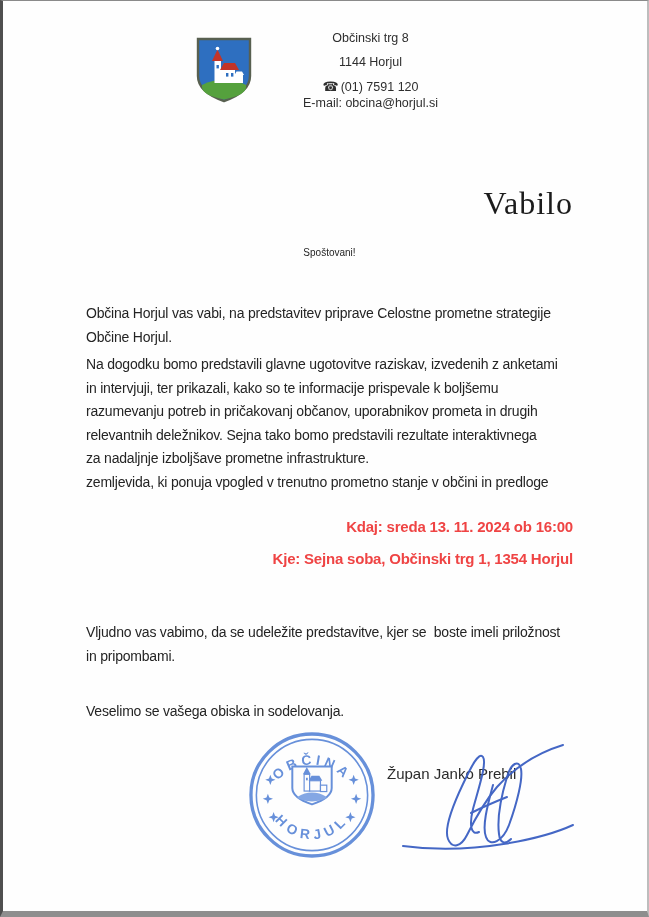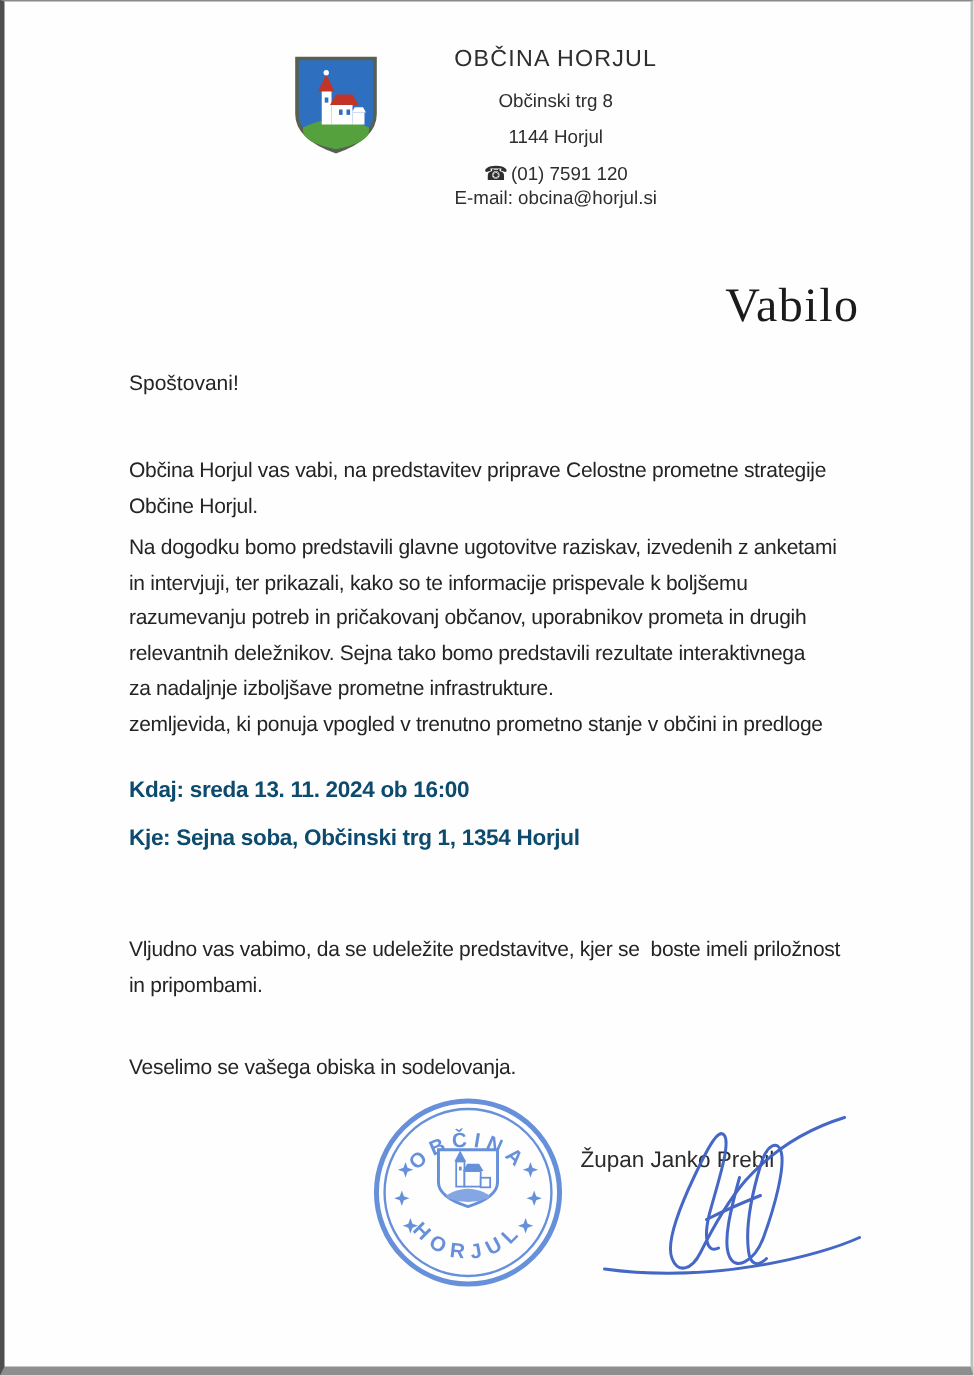--- a/index.html
+++ b/index.html
@@ -19,26 +19,26 @@
   .lh-text{left:210px;top:30px;width:315px;text-align:center;color:#2e2e2e;}
   .lh-name{font-size:15.5px;letter-spacing:.8px;margin-bottom:11px;}
   .lh-line{font-size:12.5px;margin-bottom:10px;}
   .lh-phone{font-size:12.5px;margin-bottom:2px;}
   .lh-email{font-size:12.5px;}
   .phone-glyph{font-size:13px;margin-right:2px;}
   
   .content{left:83px;width:487px;}
   .title{top:184px;text-align:right;font-family:"Liberation Serif", serif;
          font-size:32px;letter-spacing:1px;color:#1b1b1b;}
-  .greeting{top:246px;font-size:14px;}
+  .greeting{top:246px;font-size:10px;text-align:center;}
   .para{font-size:14px;letter-spacing:-0.2px;line-height:23.5px;}
   .para div{white-space:pre;}
   .p1{top:301px;}
   .p2{top:352px;}
-  .boldline{font-weight:700;font-size:15px;text-align:left;color:#0c4a6e;letter-spacing:-0.2px;}
+  .boldline{font-weight:700;font-size:15px;text-align:right;color:#ef4444;letter-spacing:-0.2px;}
   .when{top:517px;}
   .where{top:549px;}
   .p3{top:604px;margin-top:16px;}
   .closing{top:702px;font-size:14px;letter-spacing:-0.2px;}
   
   .stamp{left:245px;top:729px;width:128px;height:130px;opacity:.92;}
   .sig-label{left:384px;top:764px;font-size:15px;color:#2b2b2b;z-index:1;}
   .sig{left:372px;top:726px;width:272px;height:132px;z-index:2;}
   .stamp-text{font-family:"Liberation Sans", sans-serif;font-weight:700;}
 </style>
@@ -56,21 +56,20 @@
     <polygon points="25,34 44,34 40,27 29,27" fill="#c23428"></polygon>
     <rect x="26" y="34" width="14" height="13" fill="#ffffff"></rect>
     <rect x="40" y="39" width="8" height="8" fill="#ffffff"></rect>
     <polygon points="39.5,39 49,39 47,35.5 41.5,35.5" fill="#ffffff"></polygon>
     <rect x="21.5" y="29" width="2.4" height="3.4" fill="#2e6fc0"></rect>
     <rect x="31" y="37" width="2.4" height="3.6" fill="#2e6fc0"></rect>
     <rect x="36" y="37" width="2.4" height="3.6" fill="#2e6fc0"></rect>
   </svg>
 
   <div class="abs lh-text">
-    <div class="lh-name">OBČINA HORJUL</div>
     <div class="lh-line">Občinski trg 8</div>
     <div class="lh-line">1144 Horjul</div>
     <div class="lh-phone"><span class="phone-glyph">☎</span><span>(01) 7591 120</span></div>
     <div class="lh-email">E-mail: obcina@horjul.si</div>
   </div>
 
   <div class="abs content title">Vabilo</div>
 
   <div class="abs content greeting">Spoštovani!</div>
 

